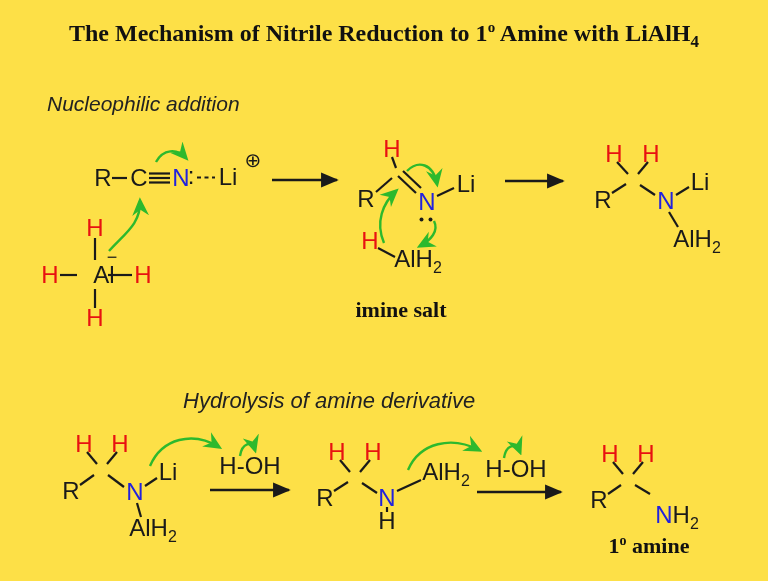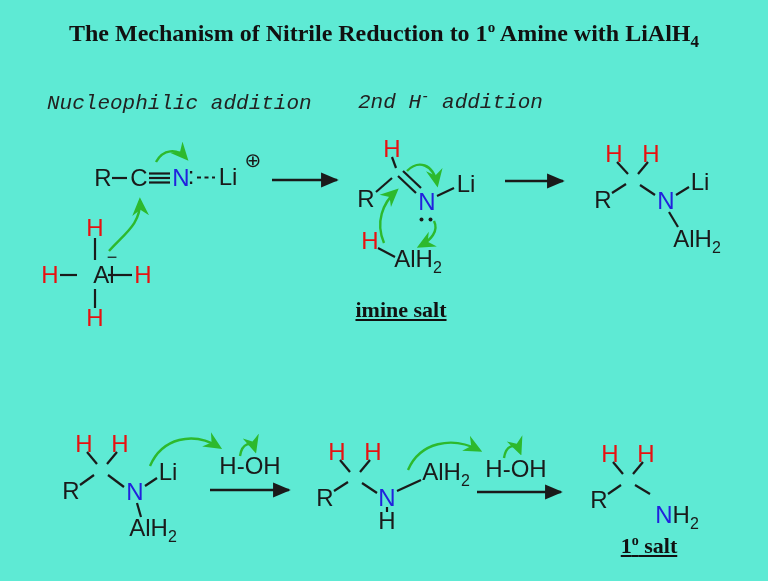--- a/index.html
+++ b/index.html
@@ -1,27 +1,27 @@
 <!DOCTYPE html>
 <html><head>
 <meta charset="utf-8">
 <style>
   html,body{margin:0;padding:0;background:#ffffff;}
-  #canvas{position:relative;width:768px;height:581px;background:#5eead4;overflow:hidden;
+  #canvas{position:relative;width:768px;height:581px;background:#fde047;overflow:hidden;
           font-family:"Liberation Sans",sans-serif;}
   #mech-svg{position:absolute;left:0;top:0;}
   .title{position:absolute;left:0;top:19px;width:768px;text-align:center;
          font-family:"Liberation Serif",serif;font-weight:bold;font-size:24px;color:#111;}
   .title .sup{font-size:15px;vertical-align:9px;font-weight:bold;}
   .title .sub{font-size:17px;vertical-align:-6px;font-weight:bold;}
-  .steplabel{position:absolute;font-family:Liberation Mono, monospace;font-style:italic;
+  .steplabel{position:absolute;font-family:Liberation Sans, sans-serif;font-style:italic;
              font-size:21px;color:#222;white-space:nowrap;text-align:right;}
   .steplabel .sup{font-size:14px;vertical-align:7px;}
   .caption{position:absolute;transform:translate(-50%,-50%);font-family:"Liberation Serif",serif;
-           font-weight:bold;font-size:22px;color:#111;white-space:nowrap;text-decoration:underline;}
+           font-weight:bold;font-size:22px;color:#111;white-space:nowrap;}
   .caption .sup{font-size:14px;vertical-align:8px;}
   .atom{position:absolute;transform:translate(-50%,-50%);font-size:24px;color:#1a1a1a;
         line-height:1;white-space:nowrap;}
   .red{color:#e81111;}
   .blue{color:#2222dd;}
   .sb{font-size:16px;vertical-align:-6px;}
   .charge{position:absolute;transform:translate(-50%,-50%);font-size:20px;color:#1a1a1a;line-height:1;}
   .minus{position:absolute;transform:translate(-50%,-50%);font-size:18px;color:#1a1a1a;line-height:1;}
 </style>
 </head>
@@ -117,27 +117,25 @@
       <path d="M 408,470 C 420,442 452,436 479,450" marker-end="url(#mg)"></path>
       <path d="M 504,458 C 506,445 516,442 520,452" marker-end="url(#mg)"></path>
     </g>
   </svg>
 
   <div class="title">
     <span>The Mechanism of Nitrile Reduction to 1</span><span class="sup">o</span><span> Amine with LiAlH</span><span class="sub">4</span>
   </div>
 
   <div class="steplabel" style="left:47px;top:92px">Nucleophilic addition</div>
-  <div class="steplabel" style="left:358px;top:89px">
-    <span>2nd H</span><span class="sup">-</span><span> addition</span>
-  </div>
+  <div class="steplabel" style="left:183px;top:388px;font-size:22px">Hydrolysis of amine derivative</div>
 
   <div class="caption" style="left:401px;top:310px">imine salt</div>
   <div class="caption" style="left:649px;top:546px">
-    <span>1</span><span class="sup">o</span><span> salt</span>
+    <span>1</span><span class="sup">o</span><span> amine</span>
   </div>
 
   <span class="atom" style="left:103px;top:178px">R</span>
   <span class="atom" style="left:139px;top:178px">C</span>
   <span class="atom blue" style="left:181px;top:178px">N</span>
   <span class="atom" style="left:191px;top:176px">:</span>
   <span class="atom" style="left:228px;top:177px">Li</span>
   <span class="charge" style="left:253px;top:160px">⊕</span>
 
   <span class="atom red" style="left:95px;top:228px">H</span>

